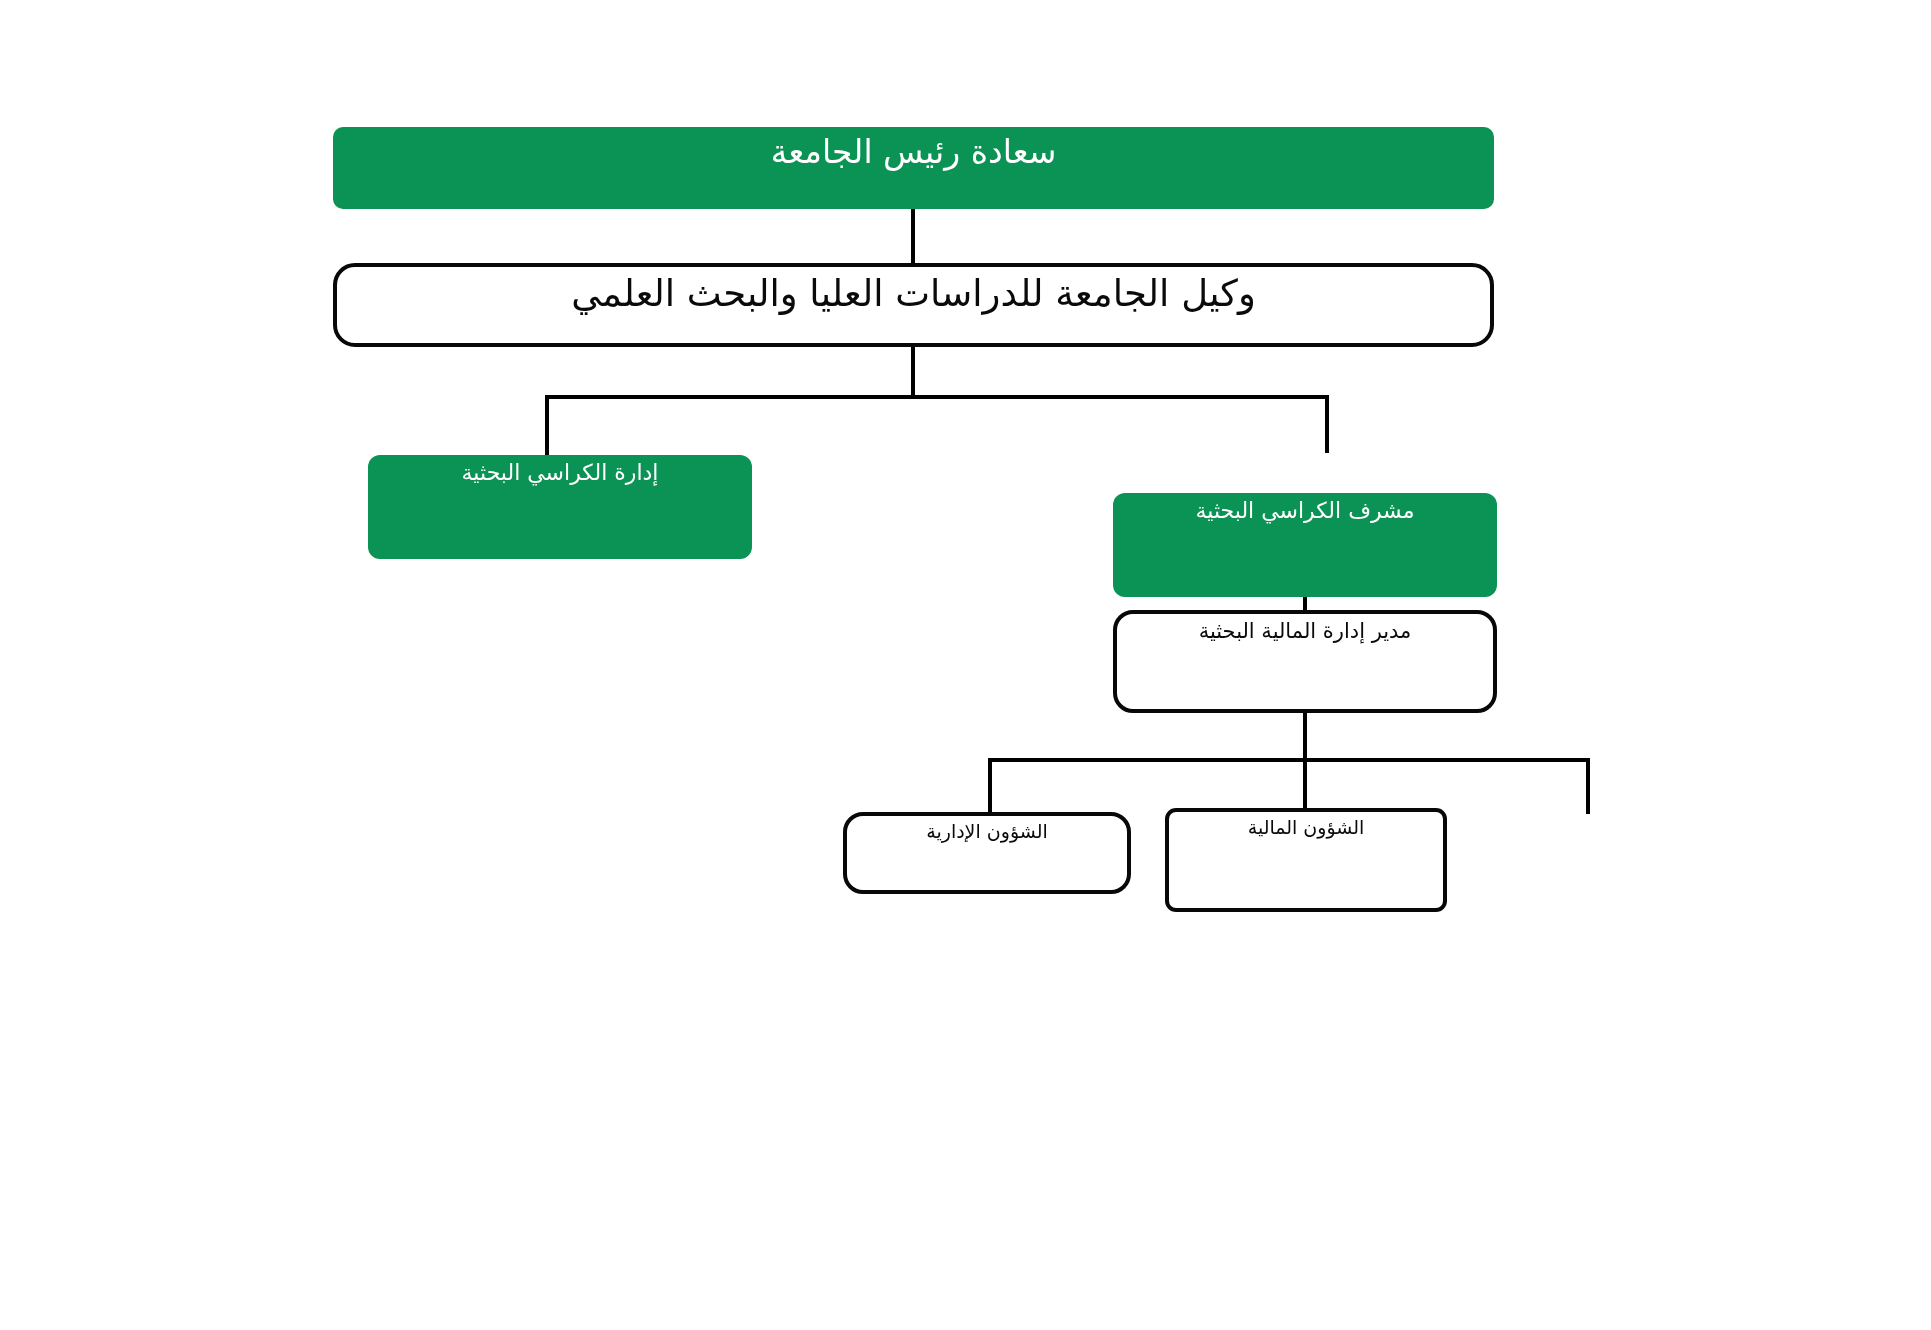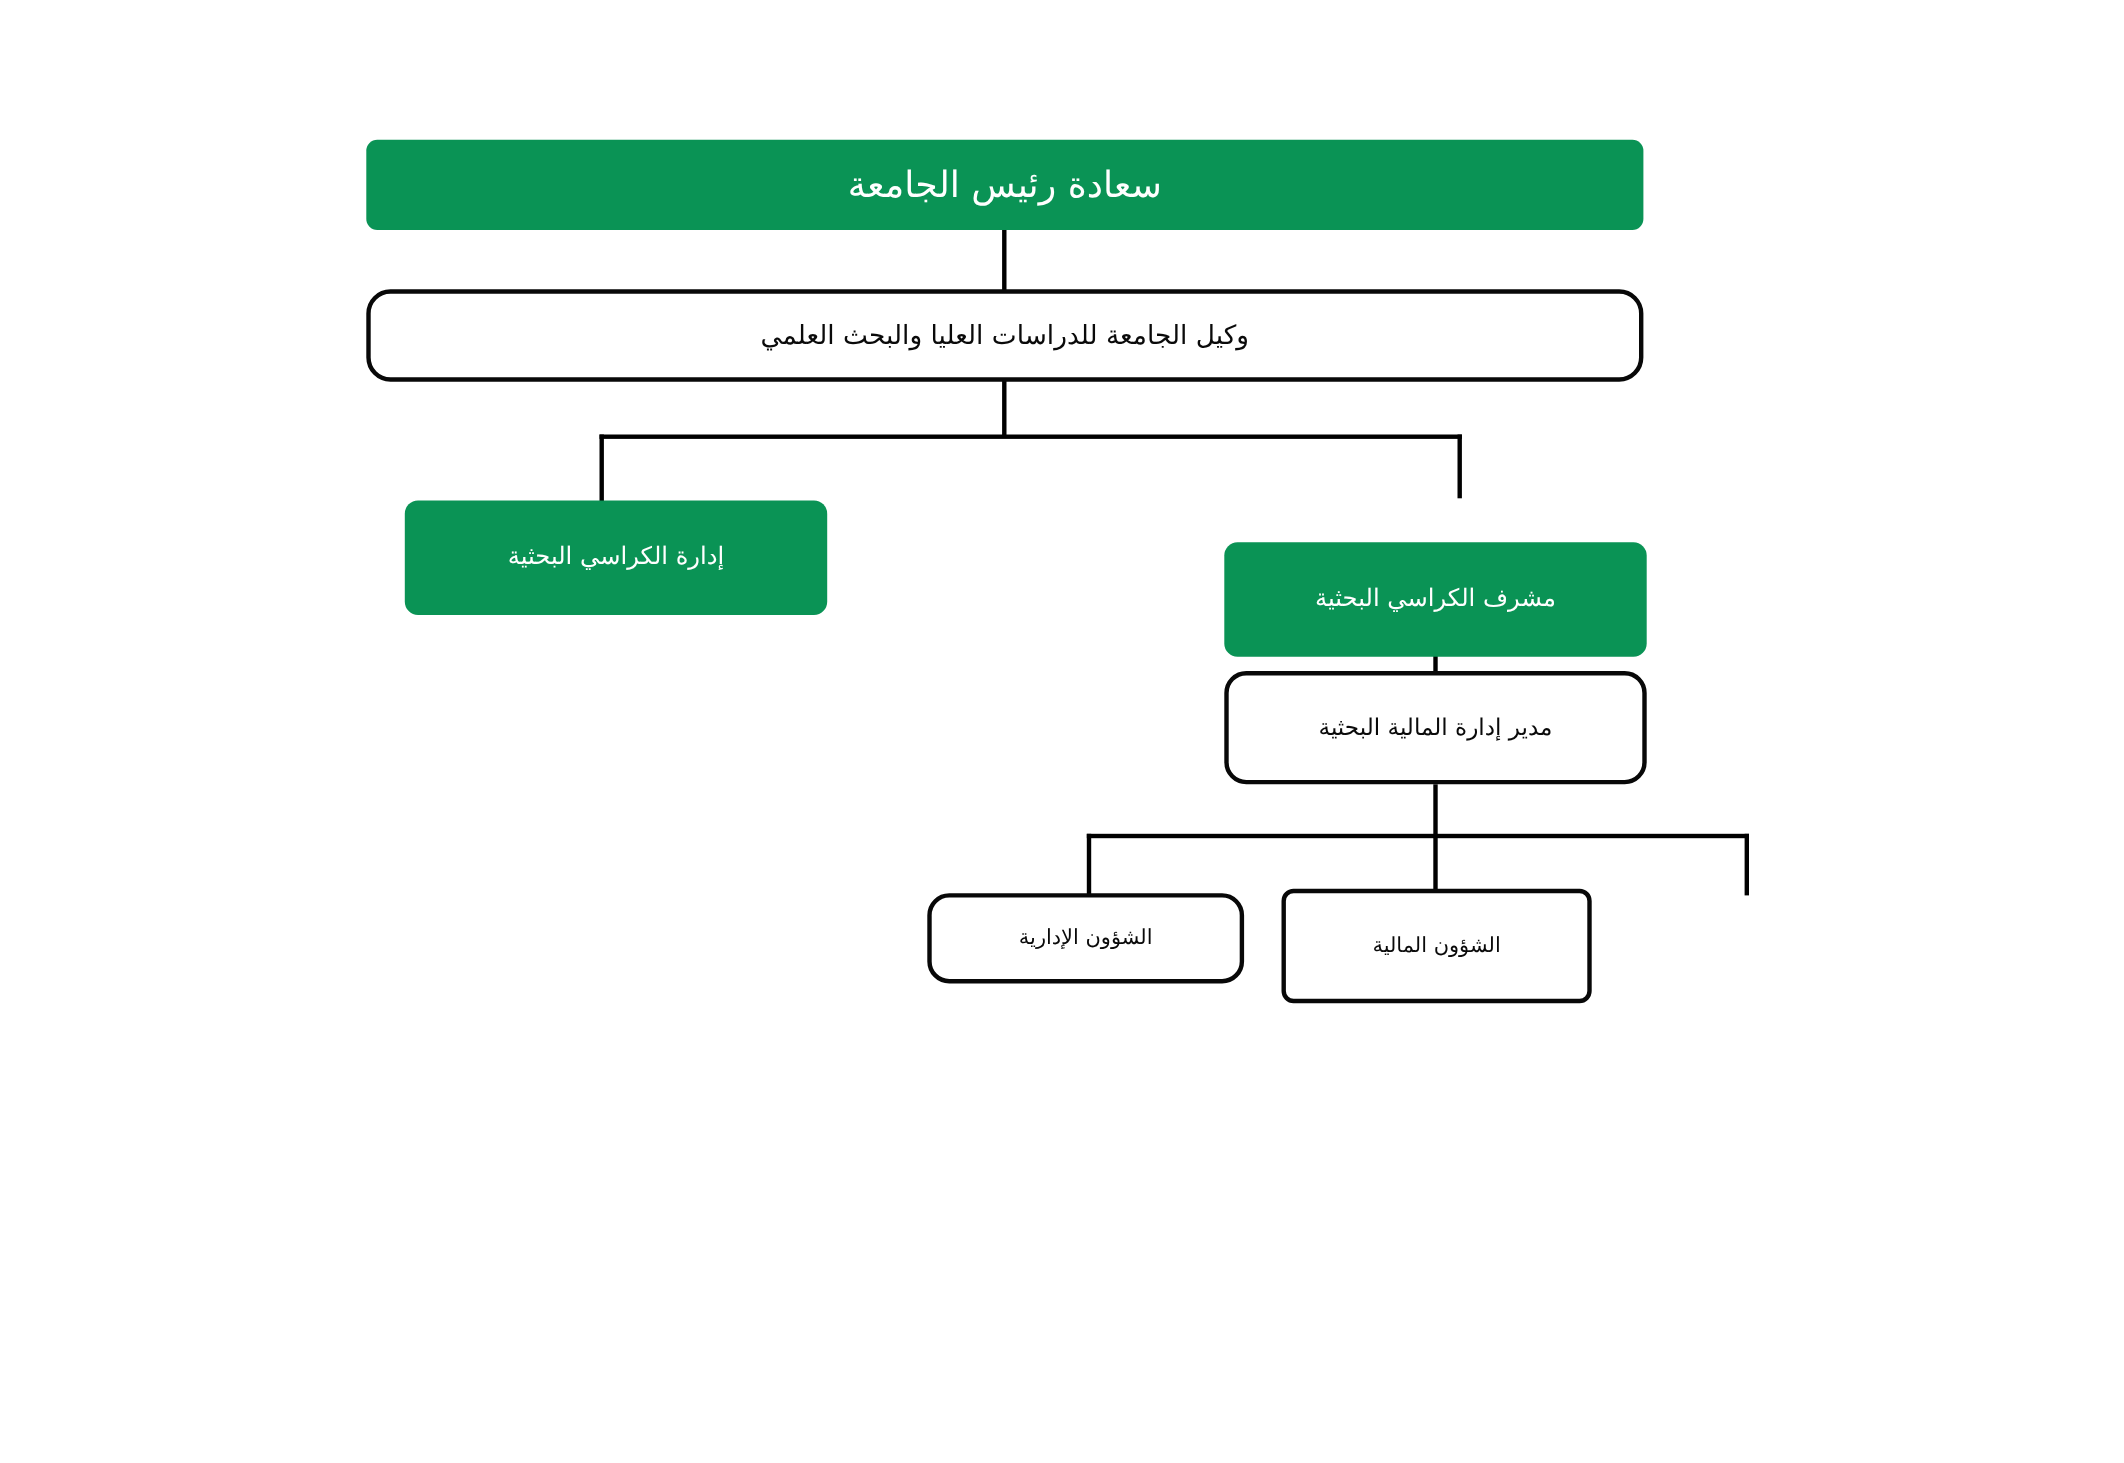--- a/index.html
+++ b/index.html
@@ -24,21 +24,21 @@
     background: #000000;
   }
   .conn-v { width: 4px; }
   .conn-h { height: 4px; }
 
   
   .node {
     position: absolute;
     box-sizing: border-box;
     display: flex;
-    align-items: center;
+    align-items: flex-start;
     justify-content: center;
     text-align: center;
     line-height: 1.25;
     padding: 4px 14px;
   }
   .node-green {
     background: #0a9355;
     color: #ffffff;
     border-radius: 12px;
     border: none;
@@ -56,21 +56,21 @@
   }
 
   
   #node-president {
     left: 333px; top: 127px; width: 1161px; height: 82px;
     border-radius: 10px;
     font-size: 33px;
   }
   #node-vice-president {
     left: 333px; top: 263px; width: 1161px; height: 84px;
-    font-size: 24px;
+    font-size: 37px;
     border-radius: 22px;
   }
   #node-council {
     left: 368px; top: 455px; width: 384px; height: 104px;
     font-size: 22px;
   }
   #node-supervisor {
     left: 1113px; top: 450px; width: 384px; height: 104px;
     font-size: 22px;
     margin-top: 43px;

